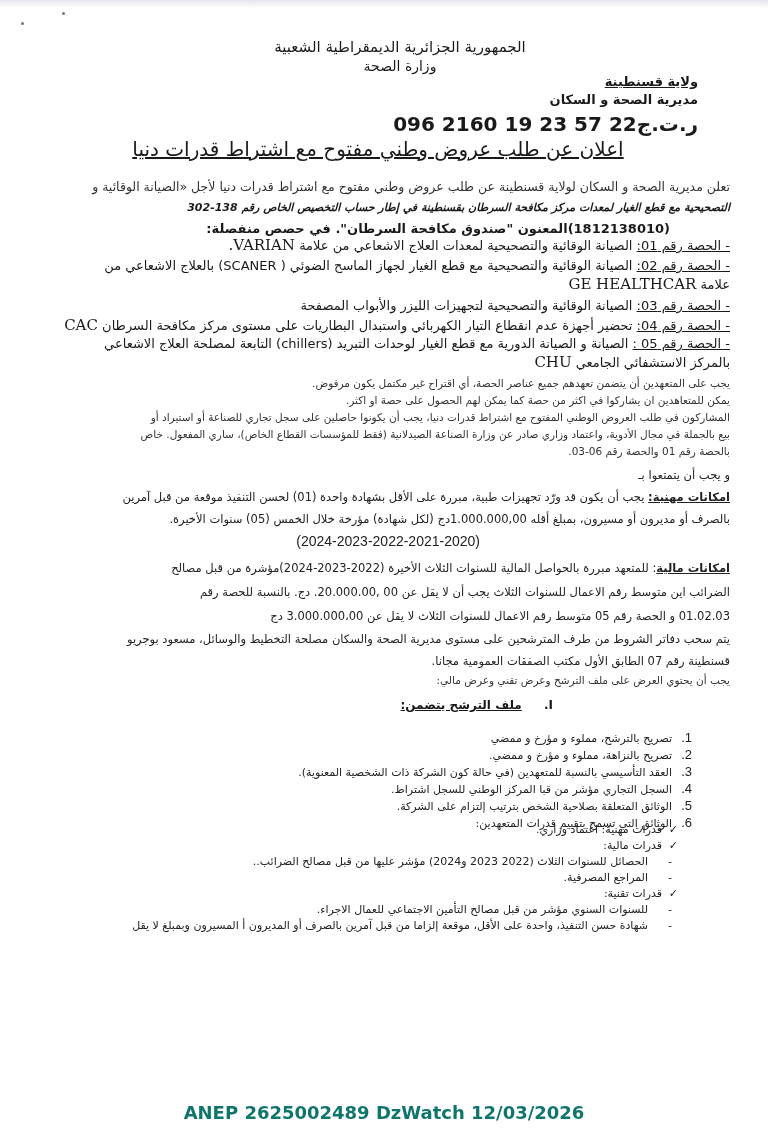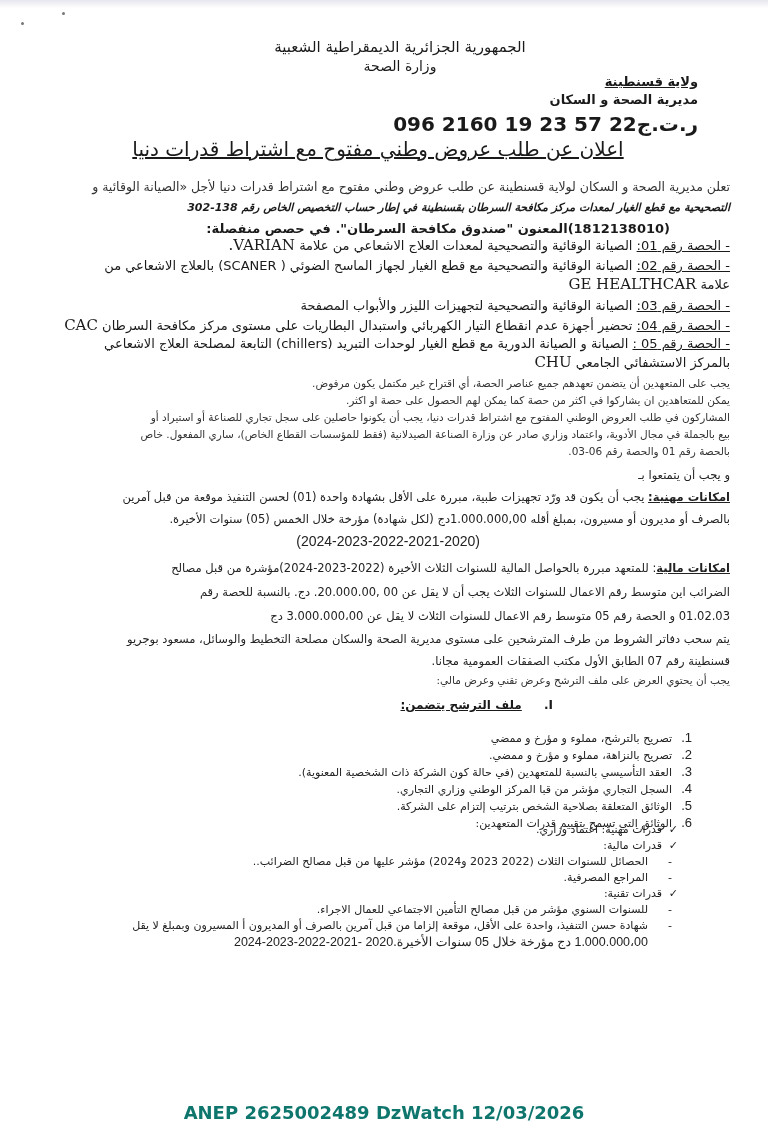--- a/index.html
+++ b/index.html
@@ -135,29 +135,28 @@
 
 <div class="dossier-head">
   <span>I.</span>
   <span class="u">ملف الترشح يتضمن:</span>
 </div>
 
 <ol class="docs">
   <li><span class="n">1.</span><span>تصريح بالترشح، مملوء و مؤرخ و ممضي</span></li>
   <li><span class="n">2.</span><span>تصريح بالنزاهة، مملوء و مؤرخ و ممضي.</span></li>
   <li><span class="n">3.</span><span>العقد التأسيسي بالنسبة للمتعهدين (في حالة كون الشركة ذات الشخصية المعنوية).</span></li>
-  <li><span class="n">4.</span><span>السجل التجاري مؤشر من قبا المركز الوطني وزاري التجاري.</span></li>
+  <li><span class="n">4.</span><span>السجل التجاري مؤشر من قبا المركز الوطني للسجل اشتراط.</span></li>
   <li><span class="n">5.</span><span>الوثائق المتعلقة بصلاحية الشخص بترتيب إلتزام على الشركة.</span></li>
   <li><span class="n">6.</span><span>الوثائق التي تسمح بتقييم قدرات المتعهدين:</span></li>
 </ol>
 
 <div class="checks">
   <div class="ci"><span class="ck">✓</span><span>قدرات مهنية: اعتماد وزاري.</span></div>
   <div class="ci"><span class="ck">✓</span><span>قدرات مالية:</span></div>
   <div class="sub" style="margin-right:6px;"><span class="dash">-</span><span>الحصائل للسنوات الثلاث (2022 2023 و2024) مؤشر عليها من قبل مصالح الضرائب..</span></div>
   <div class="sub" style="margin-right:6px;"><span class="dash">-</span><span>المراجع المصرفية.</span></div>
   <div class="ci"><span class="ck">✓</span><span>قدرات تقنية:</span></div>
   <div class="sub" style="margin-right:6px;"><span class="dash">-</span><span>للسنوات السنوي مؤشر من قبل مصالح التأمين الاجتماعي للعمال الاجراء.</span></div>
   <div class="sub" style="margin-right:6px;"><span class="dash">-</span><span>شهادة حسن التنفيذ، واحدة على الأقل، موقعة إلزاما من قبل آمرين بالصرف أو المديرون أ المسيرون وبمبلغ لا يقل</span></div>
-  <div class="sub num" style="margin-right:30px;font-size:12.5px;">1.000.000،00 دج مؤرخة خلال 05 سنوات الأخيرة.2020 -2021-2022-2023-2024</div>
 </div>
 
 <div class="footer">ANEP 2625002489 DzWatch 12/03/2026</div>
 
 </body></html>

